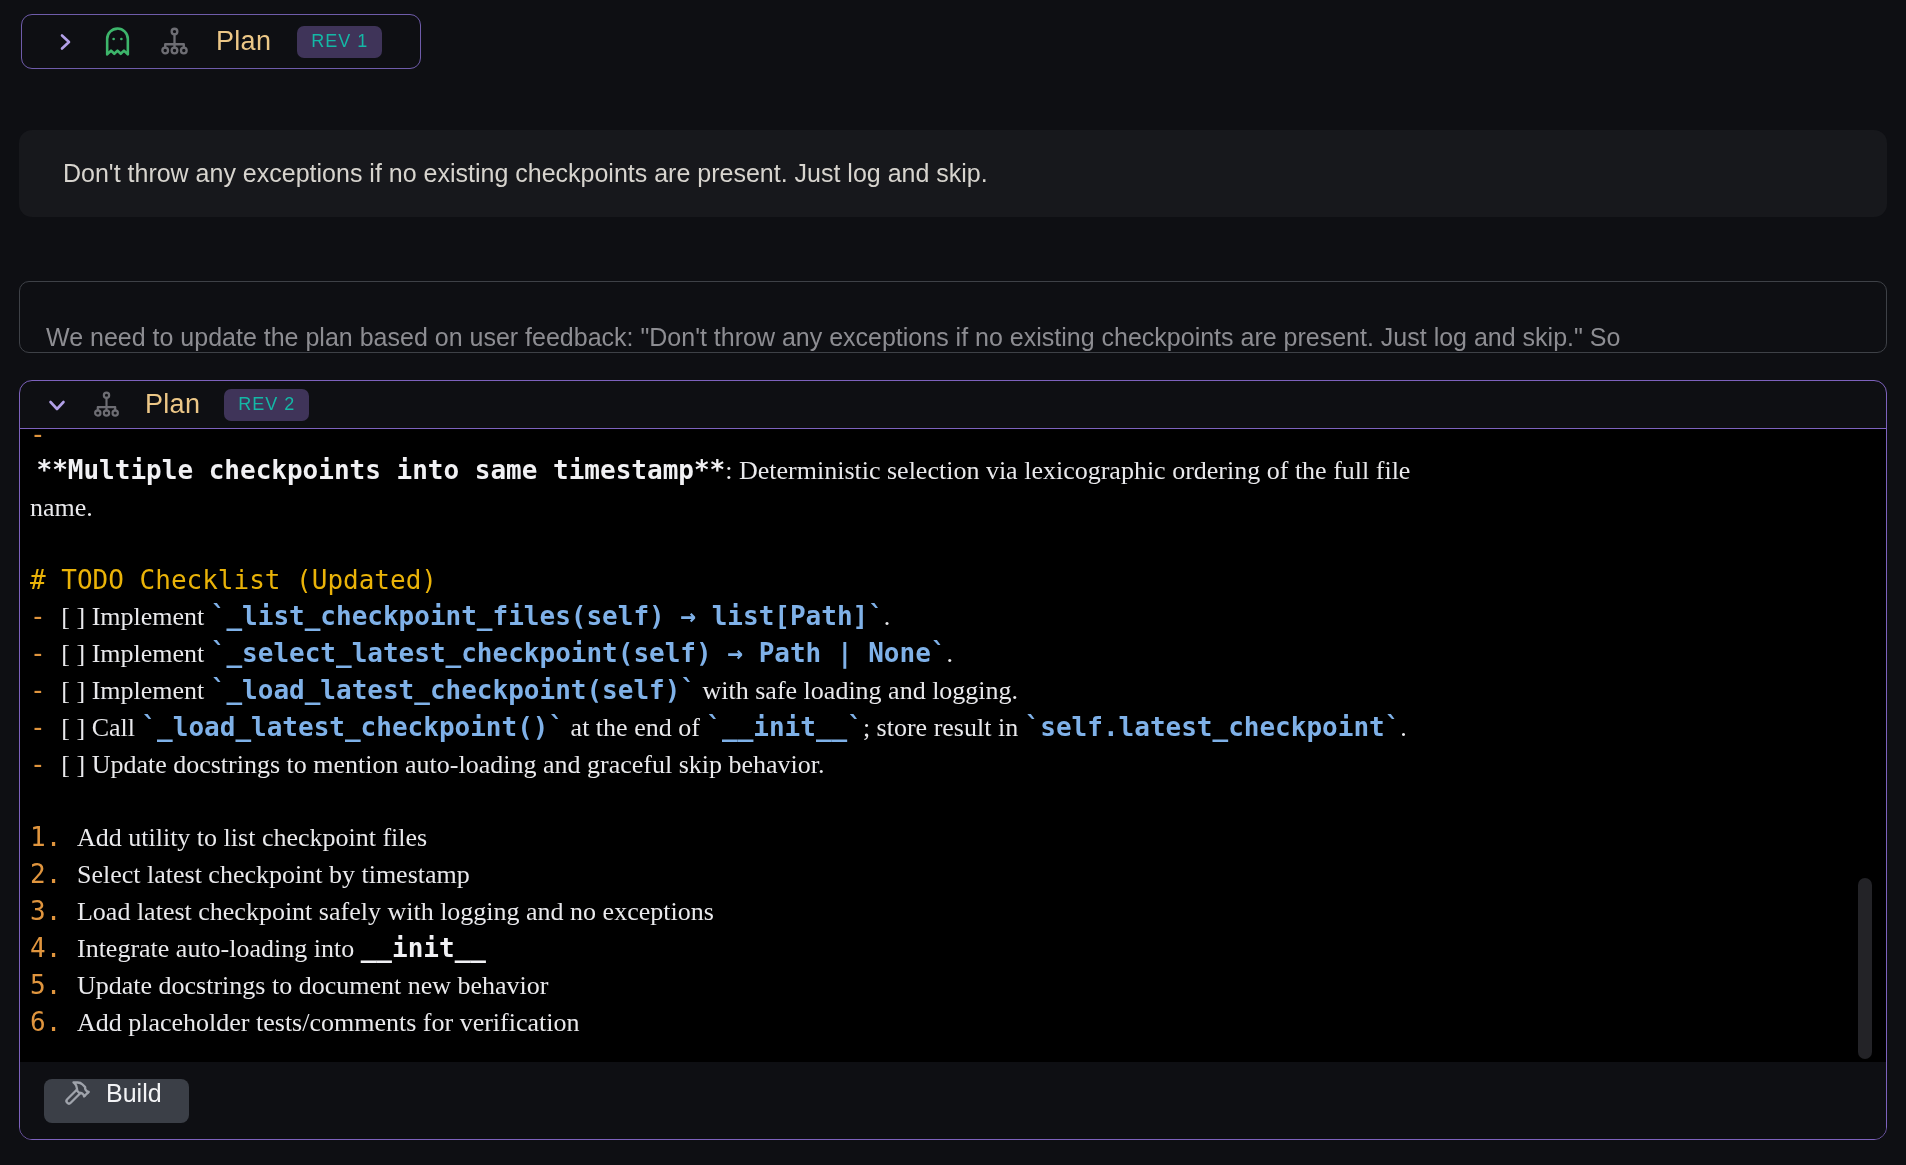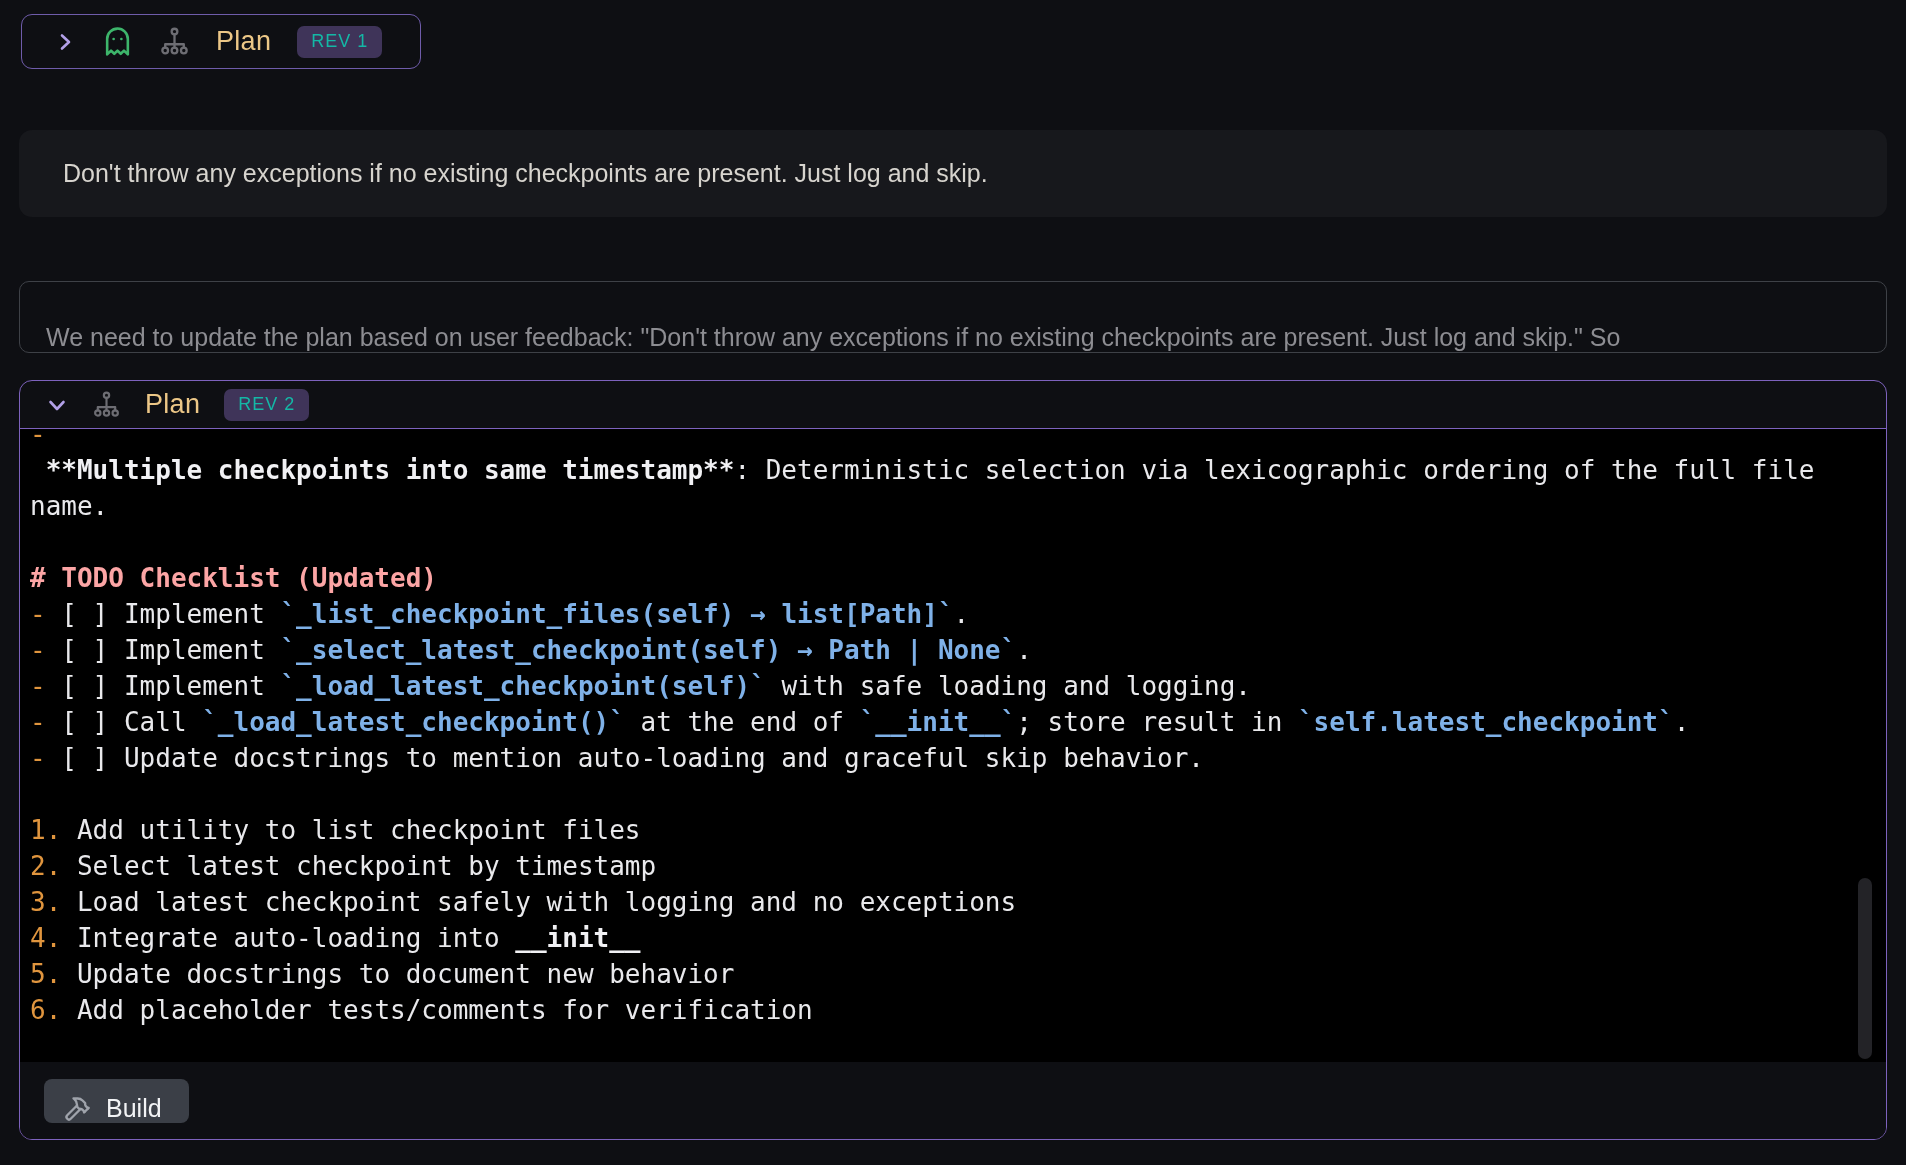--- a/index.html
+++ b/index.html
@@ -57,35 +57,35 @@
   }
   .rev2-divider { flex:none; border-top:1.5px solid #7d62bd; }
   .code-area {
     flex:1 1 auto; position:relative; overflow:hidden;
     background:#000000;
     font-family:"DejaVu Sans Mono", monospace;
     font-size:26px; line-height:36px;
   }
   #code-lines { position:absolute; top:-13px; left:10px; right:44px; }
   .code-line { white-space:pre; min-height:36px; }
-  .seg-plain  { color:#e9e9ec; }
+  .seg-plain  { color:#e9e9ec;font-family:Liberation Serif, serif; }
   .seg-bold   { color:#f1f1f4; font-weight:700; }
   .seg-blue   { color:#7fb1e8;font-weight:bold; }
-  .seg-hblue  { color:#fca5a5; font-weight:700; }
+  .seg-hblue  { color:#eab308; font-weight:400; }
   .seg-orange { color:#e0953e; }
   .scroll-thumb {
     position:absolute; right:14px; top:449px; width:14px; height:181px;
     border-radius:7px; background:#232327; cursor:grab;
   }
   .rev2-footer {
     flex:none; height:77px; background:#0e0f13;
     display:flex; align-items:center; padding-left:24px;
   }
   .build-btn {
-    display:inline-flex; align-items:flex-end; gap:15px;
+    display:inline-flex; align-items:flex-start; gap:15px;
     height:44px; padding:0 27px 0 19px;
     background:#3b3f47; border:none; border-radius:8px;
     color:#f2f3f5; font-size:25px; font-family:"Liberation Sans", sans-serif;
     cursor:pointer;
   }
 </style>
 </head>
 <body>
 
 <div class="page">

